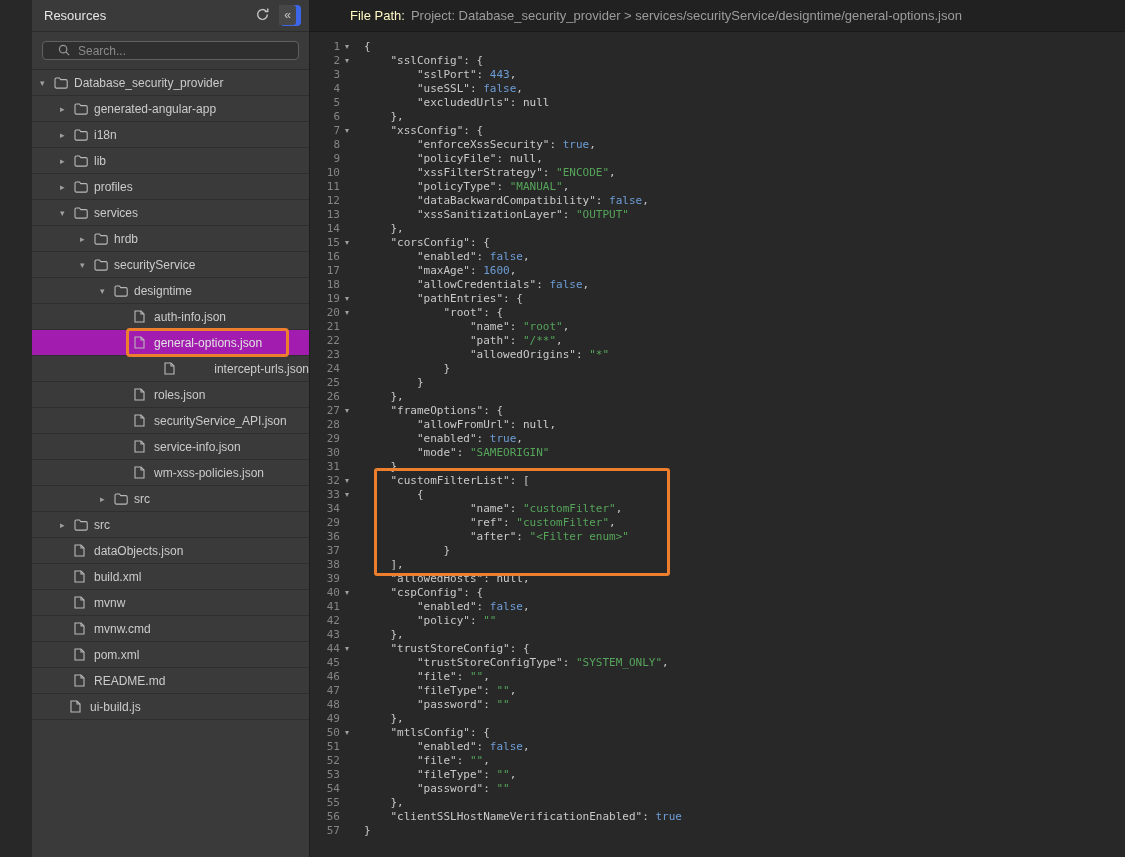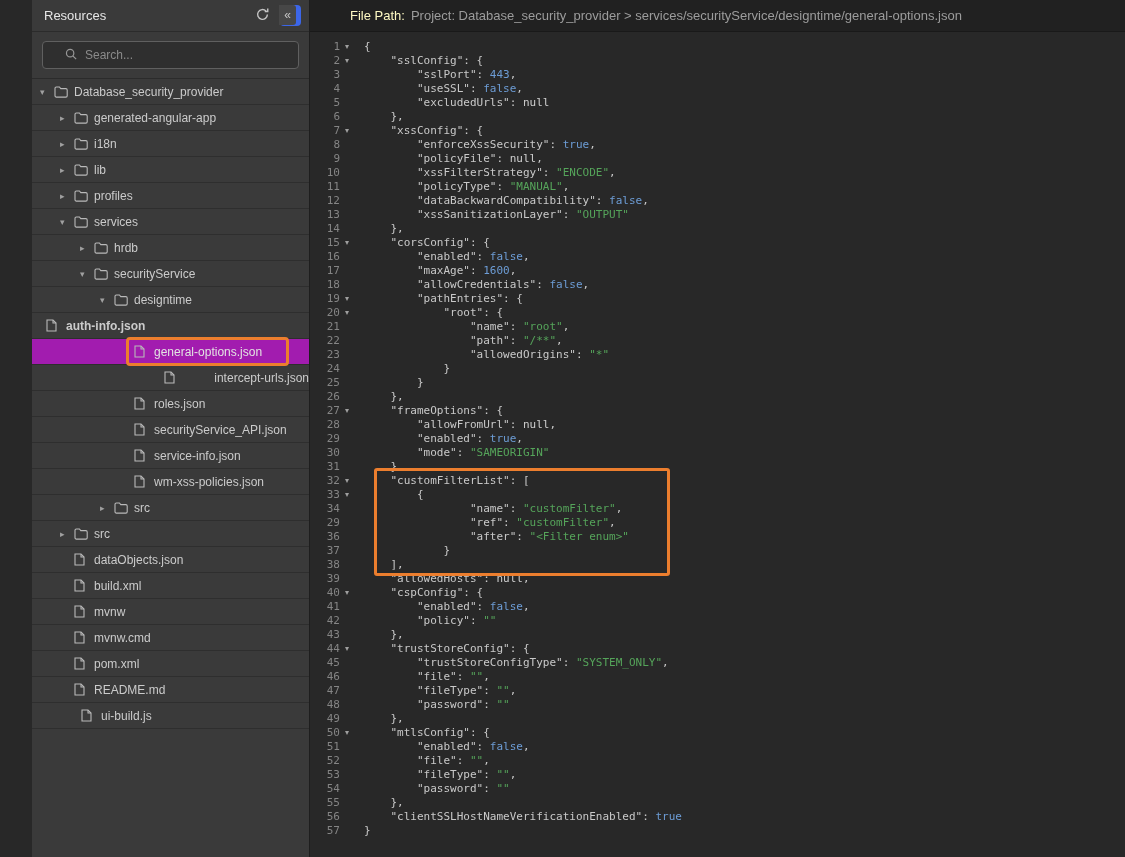--- a/index.html
+++ b/index.html
@@ -9,21 +9,21 @@
     display:flex; font-family:"Liberation Sans", sans-serif; background:#282828;
   }
   
   .sidebar { width:278px; min-width:278px; background:#3a3a3a; border-right:1px solid #1e1e1e; display:flex; flex-direction:column; z-index:2;margin-left:32px; }
   .panel-header { height:32px; min-height:32px; display:flex; align-items:center; justify-content:space-between; padding:0 8px 0 12px; border-bottom:1px solid #2b2b2b; }
   .panel-title { color:#e6e6e6; font-size:13px; }
   .hdr-actions { display:flex; align-items:center; gap:10px; }
   .icon-btn { background:none; border:none; padding:0; display:flex; align-items:center; cursor:pointer; }
   .add-btn { width:21px; height:21px; background:#3c66e8; border:none; border-radius:4px; color:#ffffff; font-size:16px; line-height:1; display:flex; align-items:center; justify-content:center; cursor:pointer; }
   .search-wrap { padding:9px 10px; border-bottom:1px solid #2b2b2b; }
-  .search-box { height:28px; background:#2f2f2f; border:1px solid #606060; border-radius:4px; display:flex; align-items:center; gap:6px; padding:0 22px; }
+  .search-box { height:19px; background:#2f2f2f; border:1px solid #606060; border-radius:4px; display:flex; align-items:center; gap:6px; padding:0 15px; }
   .search-input { flex:1; background:transparent; border:0; outline:0; color:#cfcfcf; font-size:12px; font-family:inherit; min-width:0; }
   .search-input::placeholder { color:#8b8b8b; }
   .tree { flex:1; overflow:hidden; }
   .trow { height:26px; display:flex; align-items:center; border-bottom:1px solid #2e2e2e; position:relative; font-size:12px; color:#cbcbcb; cursor:pointer; }
   .trow.selected { background:#a21caf; color:#e2e2e2; }
   .arrow { width:14px; min-width:14px; font-size:9px; color:#a0a0a0; }
   .ticon { width:17px; min-width:17px; display:flex; align-items:center; }
   .lbl { margin-left:3px; white-space:nowrap; }
   .ring { position:absolute; left:94px; width:163px; top:-2px; height:29px; border:3px solid #ec7e2e; border-radius:4px; z-index:4; pointer-events:none; }
   
@@ -153,21 +153,21 @@
         </div>
         <div class="trow" style="padding-left: 68px;">
           <span class="arrow">▾</span>
           <span class="ticon">
             <svg width="14" height="12" viewBox="0 0 14 12">
               <path d="M1 2.3c0-.7.6-1.3 1.3-1.3h3.1l1.4 1.6h5.1c.7 0 1.3.6 1.3 1.3v5.9c0 .7-.6 1.3-1.3 1.3H2.3C1.6 11.1 1 10.5 1 9.8V2.3z" fill="none" stroke="#b9b9b9" stroke-width="1.1"></path>
             </svg>
           </span>
           <span class="lbl">designtime</span>
         </div>
-        <div class="trow" style=" font-weight: bold;">
+        <div class="trow" style="padding-left: 88px;">
           <span class="arrow"></span>
           <span class="ticon">
             <svg width="11" height="13" viewBox="0 0 11 13">
               <path d="M1 1h6l3 3v8H1z" fill="none" stroke="#b9b9b9" stroke-width="1.1"></path>
               <path d="M7 1v3h3" fill="none" stroke="#b9b9b9" stroke-width="1.1"></path>
             </svg>
           </span>
           <span class="lbl">auth-info.json</span>
         </div>
         <div class="trow selected" style="padding-left: 88px;">
@@ -302,21 +302,21 @@
         <div class="trow" style="padding-left: 28px;">
           <span class="arrow"></span>
           <span class="ticon">
             <svg width="11" height="13" viewBox="0 0 11 13">
               <path d="M1 1h6l3 3v8H1z" fill="none" stroke="#b9b9b9" stroke-width="1.1"></path>
               <path d="M7 1v3h3" fill="none" stroke="#b9b9b9" stroke-width="1.1"></path>
             </svg>
           </span>
           <span class="lbl">README.md</span>
         </div>
-        <div class="trow" style="padding-left: 35px;">
+        <div class="trow" style="padding-left: 24px;">
           <span class="arrow"></span>
           <span class="ticon">
             <svg width="11" height="13" viewBox="0 0 11 13">
               <path d="M1 1h6l3 3v8H1z" fill="none" stroke="#b9b9b9" stroke-width="1.1"></path>
               <path d="M7 1v3h3" fill="none" stroke="#b9b9b9" stroke-width="1.1"></path>
             </svg>
           </span>
           <span class="lbl">ui-build.js</span>
         </div>
       </div>

